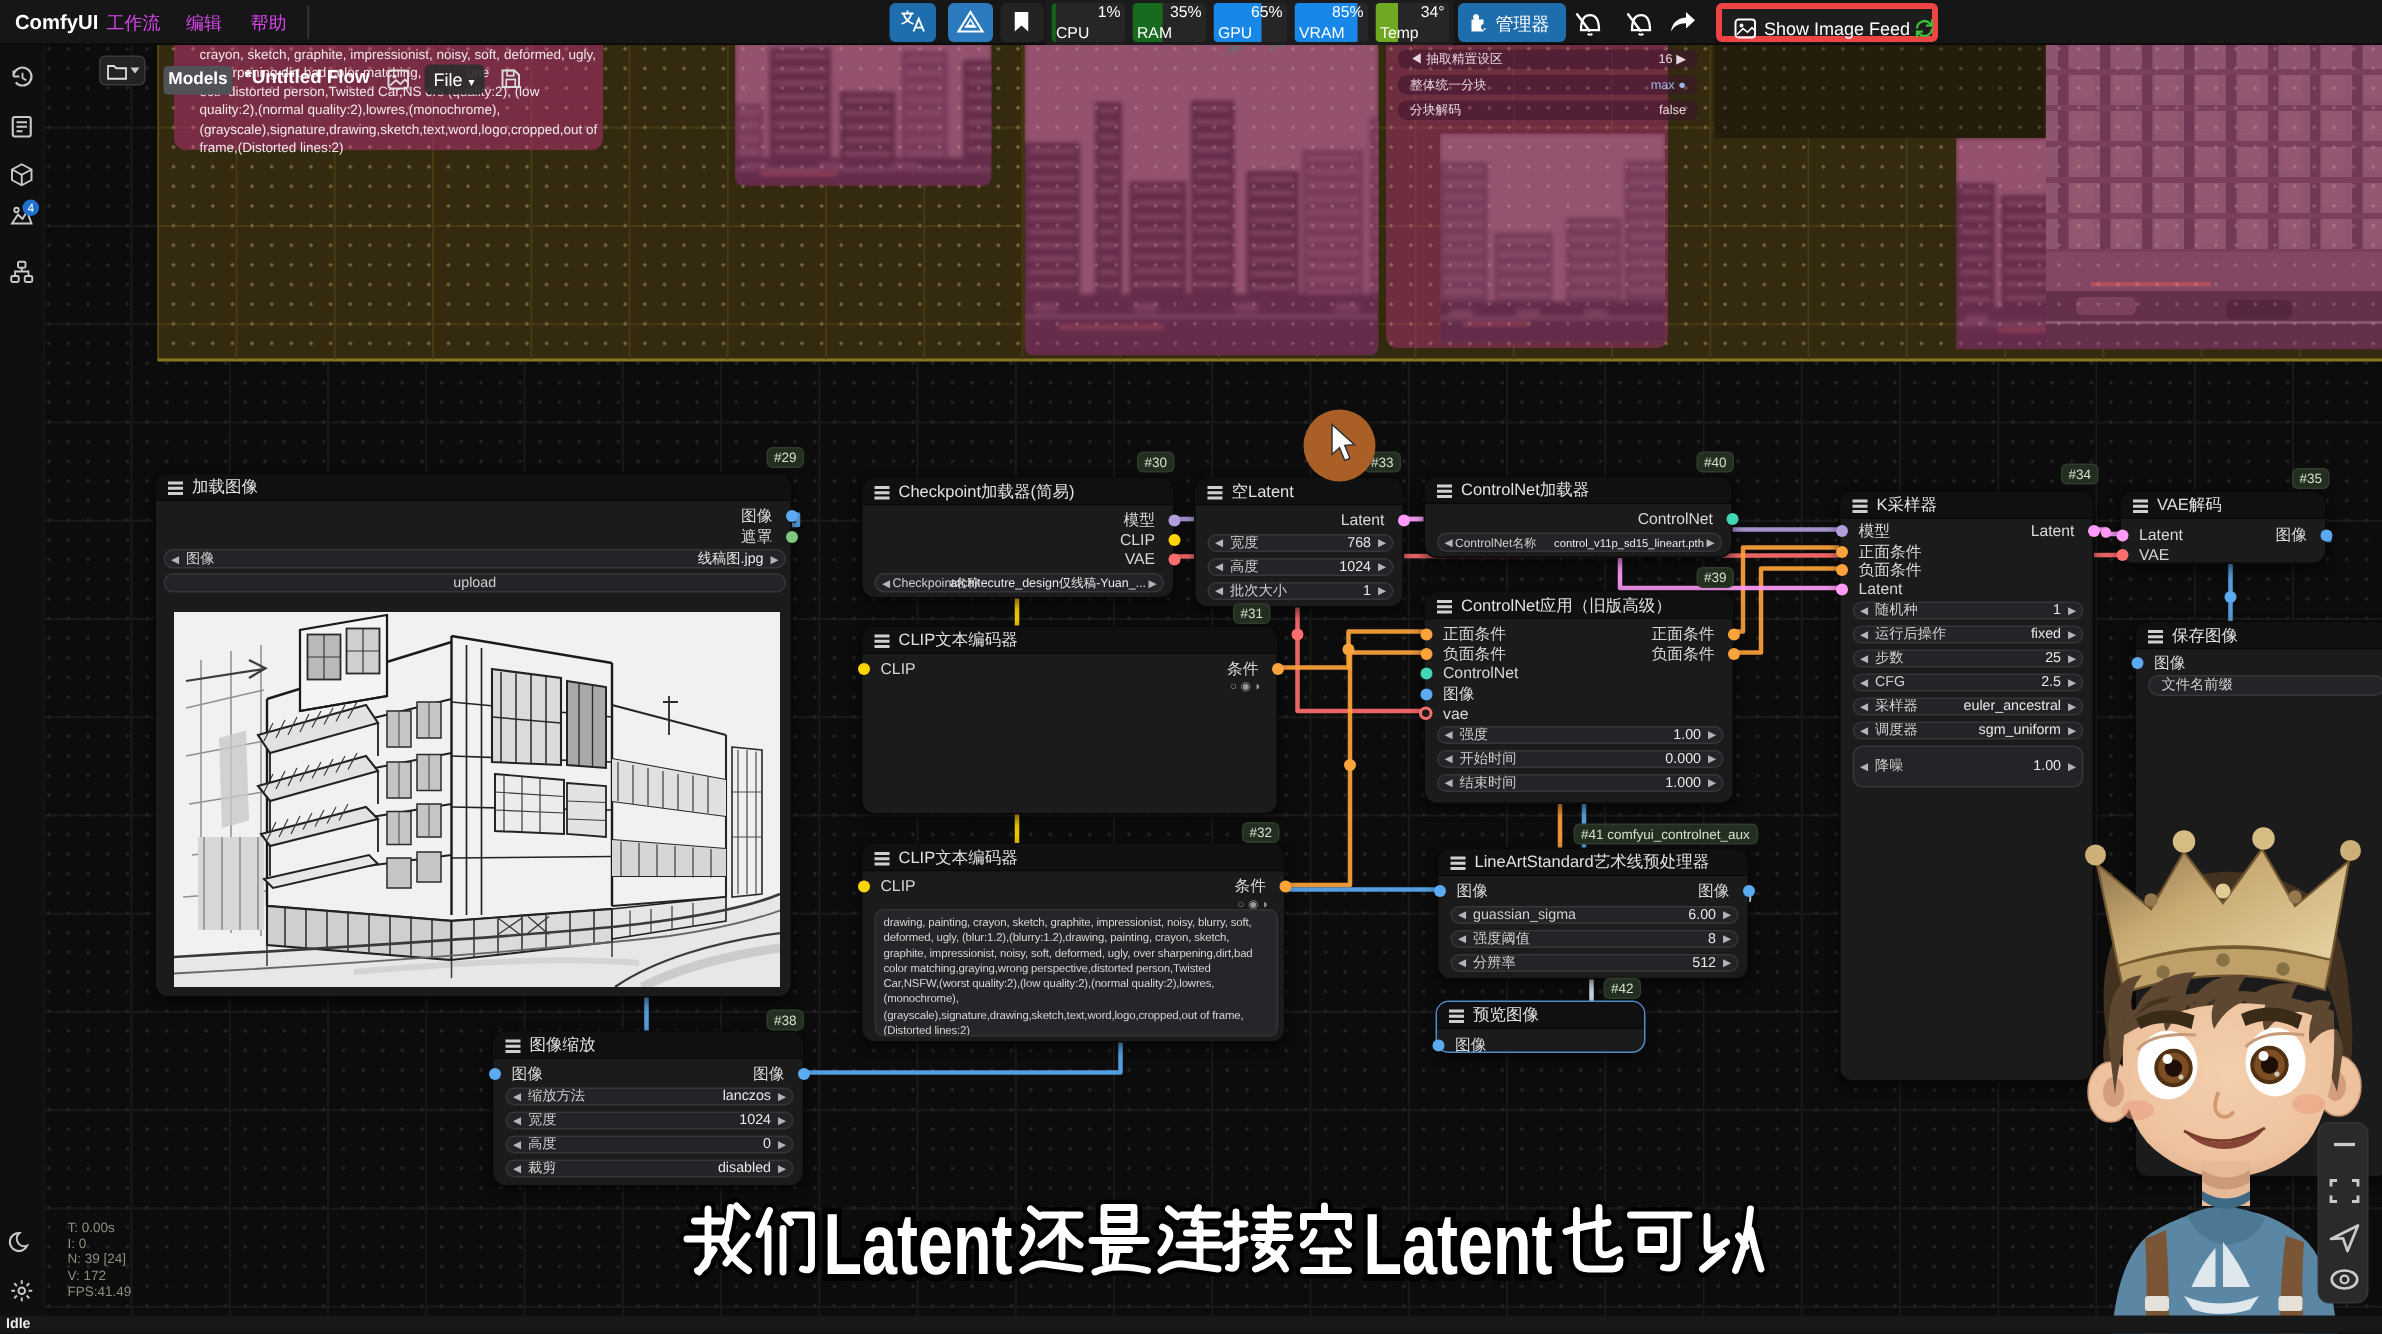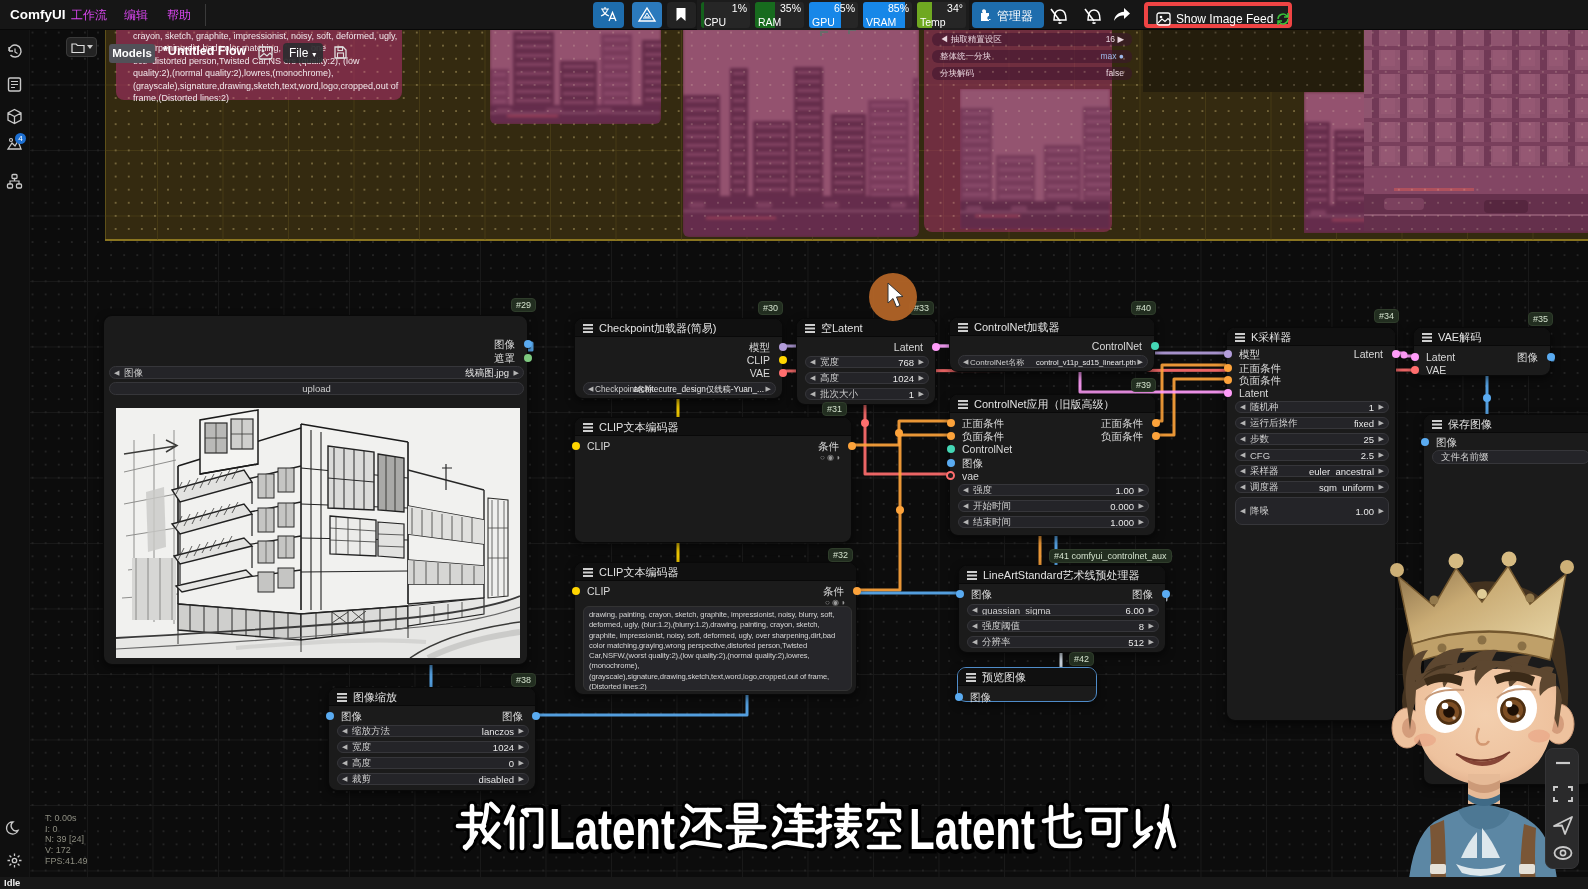--- a/index.html
+++ b/index.html
@@ -435,20 +435,21 @@
       <path d="M929,346 L1080,346 L1080,392 L1231,392" stroke="#ff9cf9" stroke-width="3" fill="none" opacity="0.92" stroke-linejoin="round" stroke-linecap="butt"></path>
       <path d="M1390,353 L1404,353 L1404,356 L1419,356" stroke="#ff9cf9" stroke-width="3" fill="none" opacity="0.92" stroke-linejoin="round" stroke-linecap="butt"></path>
       <circle cx="1404" cy="355" r="3.5" fill="#ff9cf9"></circle>
       <path d="M1545,356 L1553,356 L1553,360 L1487,360 L1487,441 L1430,441" stroke="#5aabf1" stroke-width="3" fill="none" opacity="0.92" stroke-linejoin="round" stroke-linecap="butt"></path>
       <circle cx="1487" cy="398" r="4" fill="#5aabf1"></circle>
       <path d="M521,343 L532,343 L532,350 L431,350 L431,715 L333,715" stroke="#5aabf1" stroke-width="3" fill="none" opacity="0.92" stroke-linejoin="round" stroke-linecap="butt"></path>
       <path d="M530,715 L747,715 L747,593 L964,593" stroke="#5aabf1" stroke-width="3" fill="none" opacity="0.92" stroke-linejoin="round" stroke-linecap="butt"></path>
       <path d="M1159,593 L1166,593 L1166,600 L1061,600 L1061,696 L964,696" stroke="#dfe9f5" stroke-width="3" fill="none" opacity="0.92" stroke-linejoin="round" stroke-linecap="butt"></path>
     </svg>
 <div class="node" style="left:103px;top:315px;width:425px;height:350px;">
+      <div class="nh">加载图像</div>
       <div class="slot" style="right:12px;top:22px">图像</div>
       <div class="dot" style="left:420px;top:24px;background:#5aabf1"></div>
       <div class="slot" style="right:12px;top:36px">遮罩</div>
       <div class="dot" style="left:420px;top:38px;background:#7ec97f"></div>
       <div class="wid" style="left:5px;top:50px;width:415px;height:13px">
         <span class="arl">◀</span>
         <span class="arr">▶</span>
         <span class="wl">图像</span>
         <span class="wv" style="right:14px">线稿图.jpg</span>
       </div>

